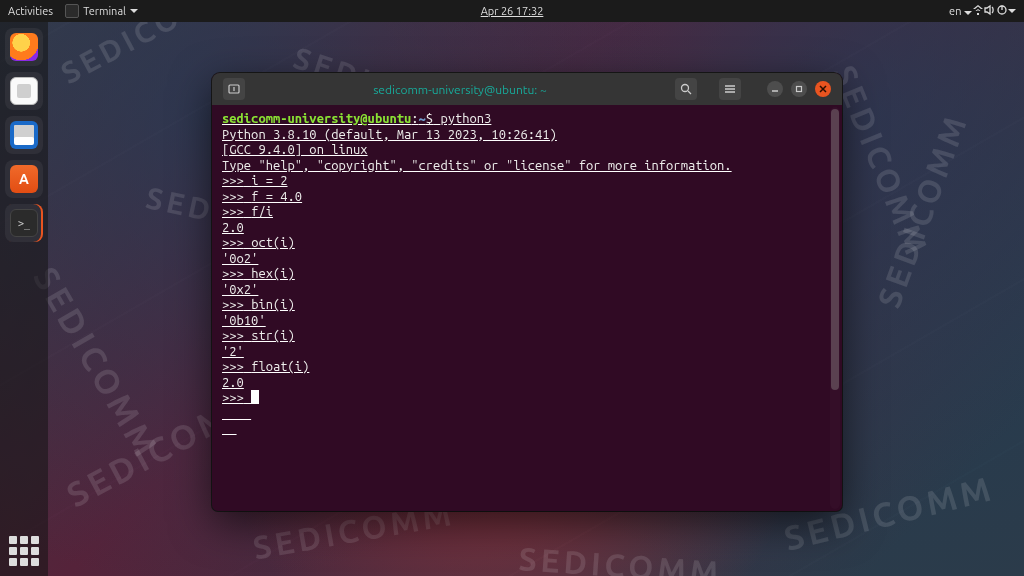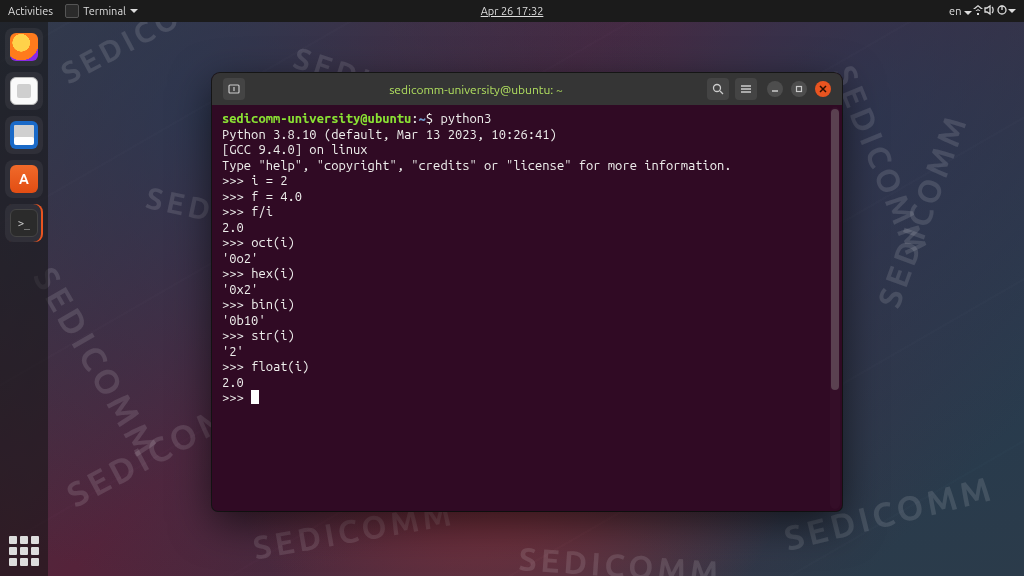--- a/index.html
+++ b/index.html
@@ -90,41 +90,42 @@
     background: #300a24;
     border-radius: 8px 8px 6px 6px;
     box-shadow: 0 12px 40px rgba(0,0,0,0.6), 0 0 0 1px #1a1a1a;
     z-index: 20;
     display: flex; flex-direction: column;
     overflow: hidden;
   }
   .titlebar {
     height: 32px; background: #353535;
     display: flex; align-items: center; padding: 0 11px;
-    color: #bef264; font-size: 12px;
-    gap: 6px;
+    color: #14b8a6; font-size: 12px;
+    gap: 22px;
   }
   .titlebar .tb-btn {
     width: 22px; height: 22px; border-radius: 4px;
     display:flex; align-items:center; justify-content:center;
     color:#ccc;
   }
   .titlebar .tb-btn.bg { background: #444; }
   .titlebar .title-text { flex: 1; text-align: center; opacity: 0.9;}
   .titlebar .window-controls { display:flex; gap:8px; margin-left:4px; align-items:center;}
   .win-circle { width:16px; height:16px; border-radius:50%; background:#4d4d4d; display:flex; align-items:center; justify-content:center; font-size:9px; color:#ccc;}
   .win-circle.close { background:#e95420; color:#2a0e00; }
 
   .termbody {
     flex:1; padding: 6px 8px 6px 10px;
     font-family: "Ubuntu Mono", "DejaVu Sans Mono", monospace;
     font-size: 13px; line-height: 15.5px;
     color: #ffffff;
     white-space: pre;
     position: relative;
+    text-decoration: underline;
   }
   .scrollbar {
     position:absolute; right:2px; top:2px; bottom:2px; width:10px;
     background: rgba(255,255,255,0.02);
     border-radius: 5px;
   }
   .scrollbar-thumb {
     position:absolute; left:1px; right:1px; top:2px; height: 70%;
     background: #5a4150; border-radius: 5px;
   }

